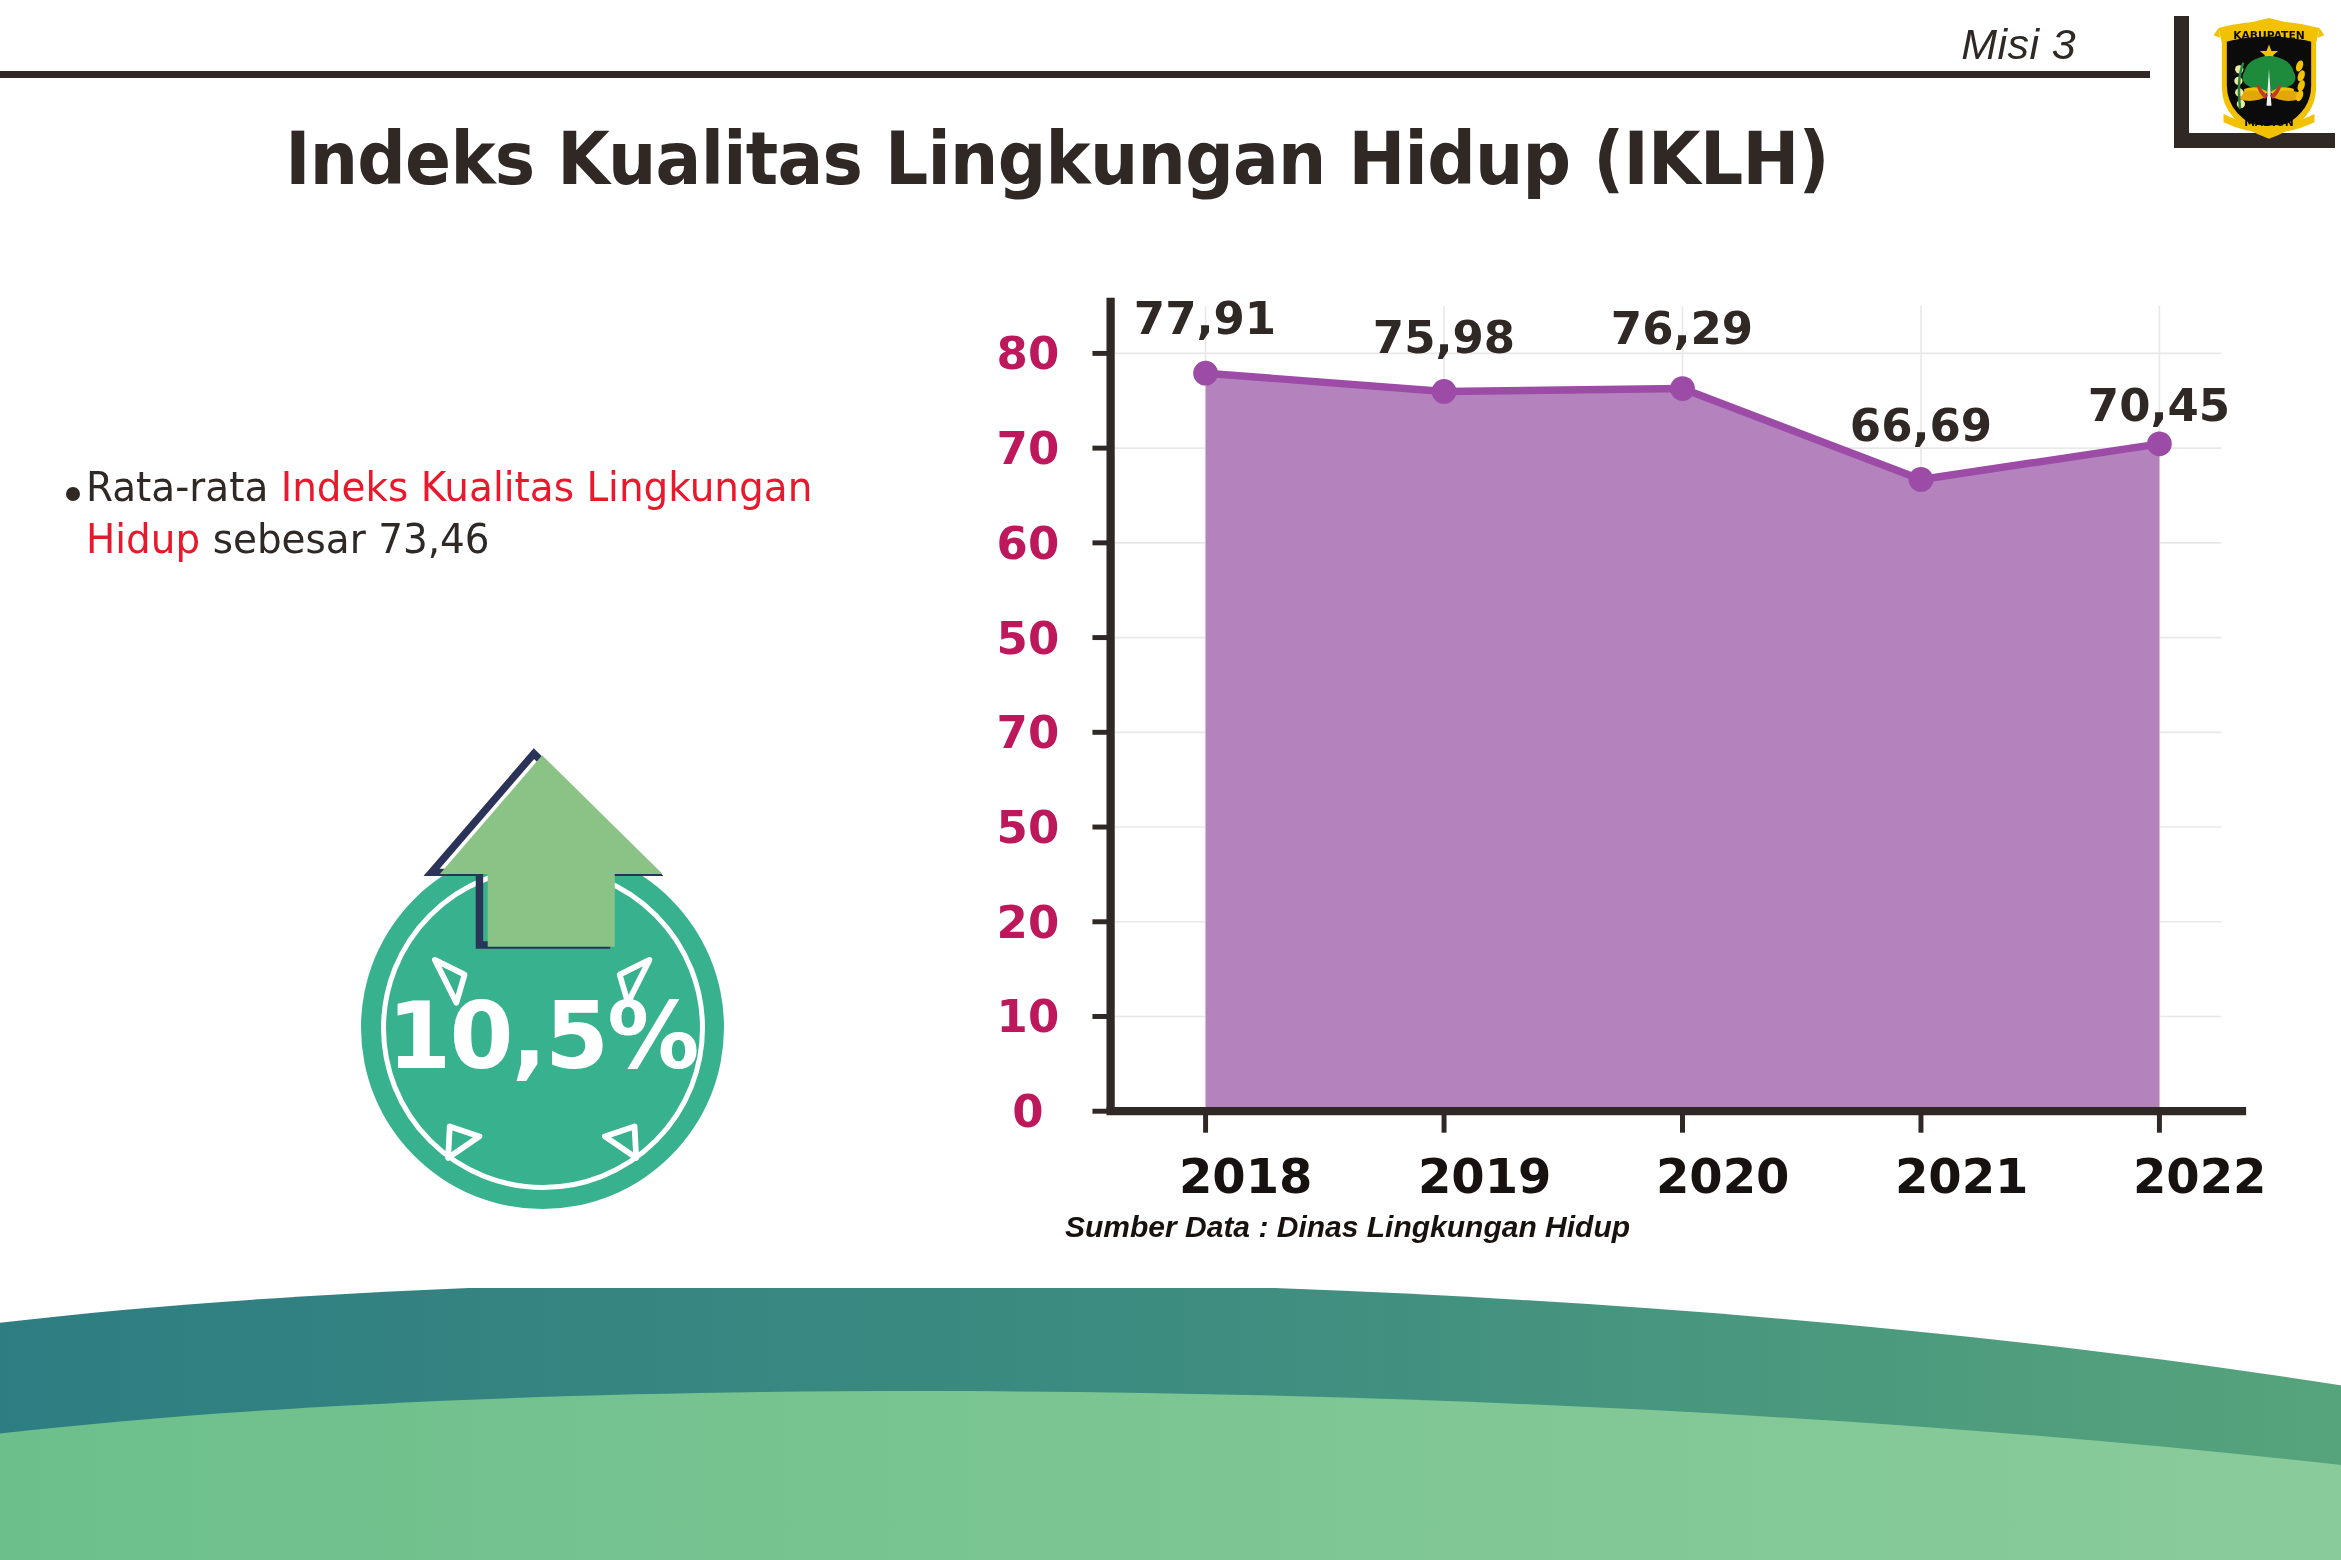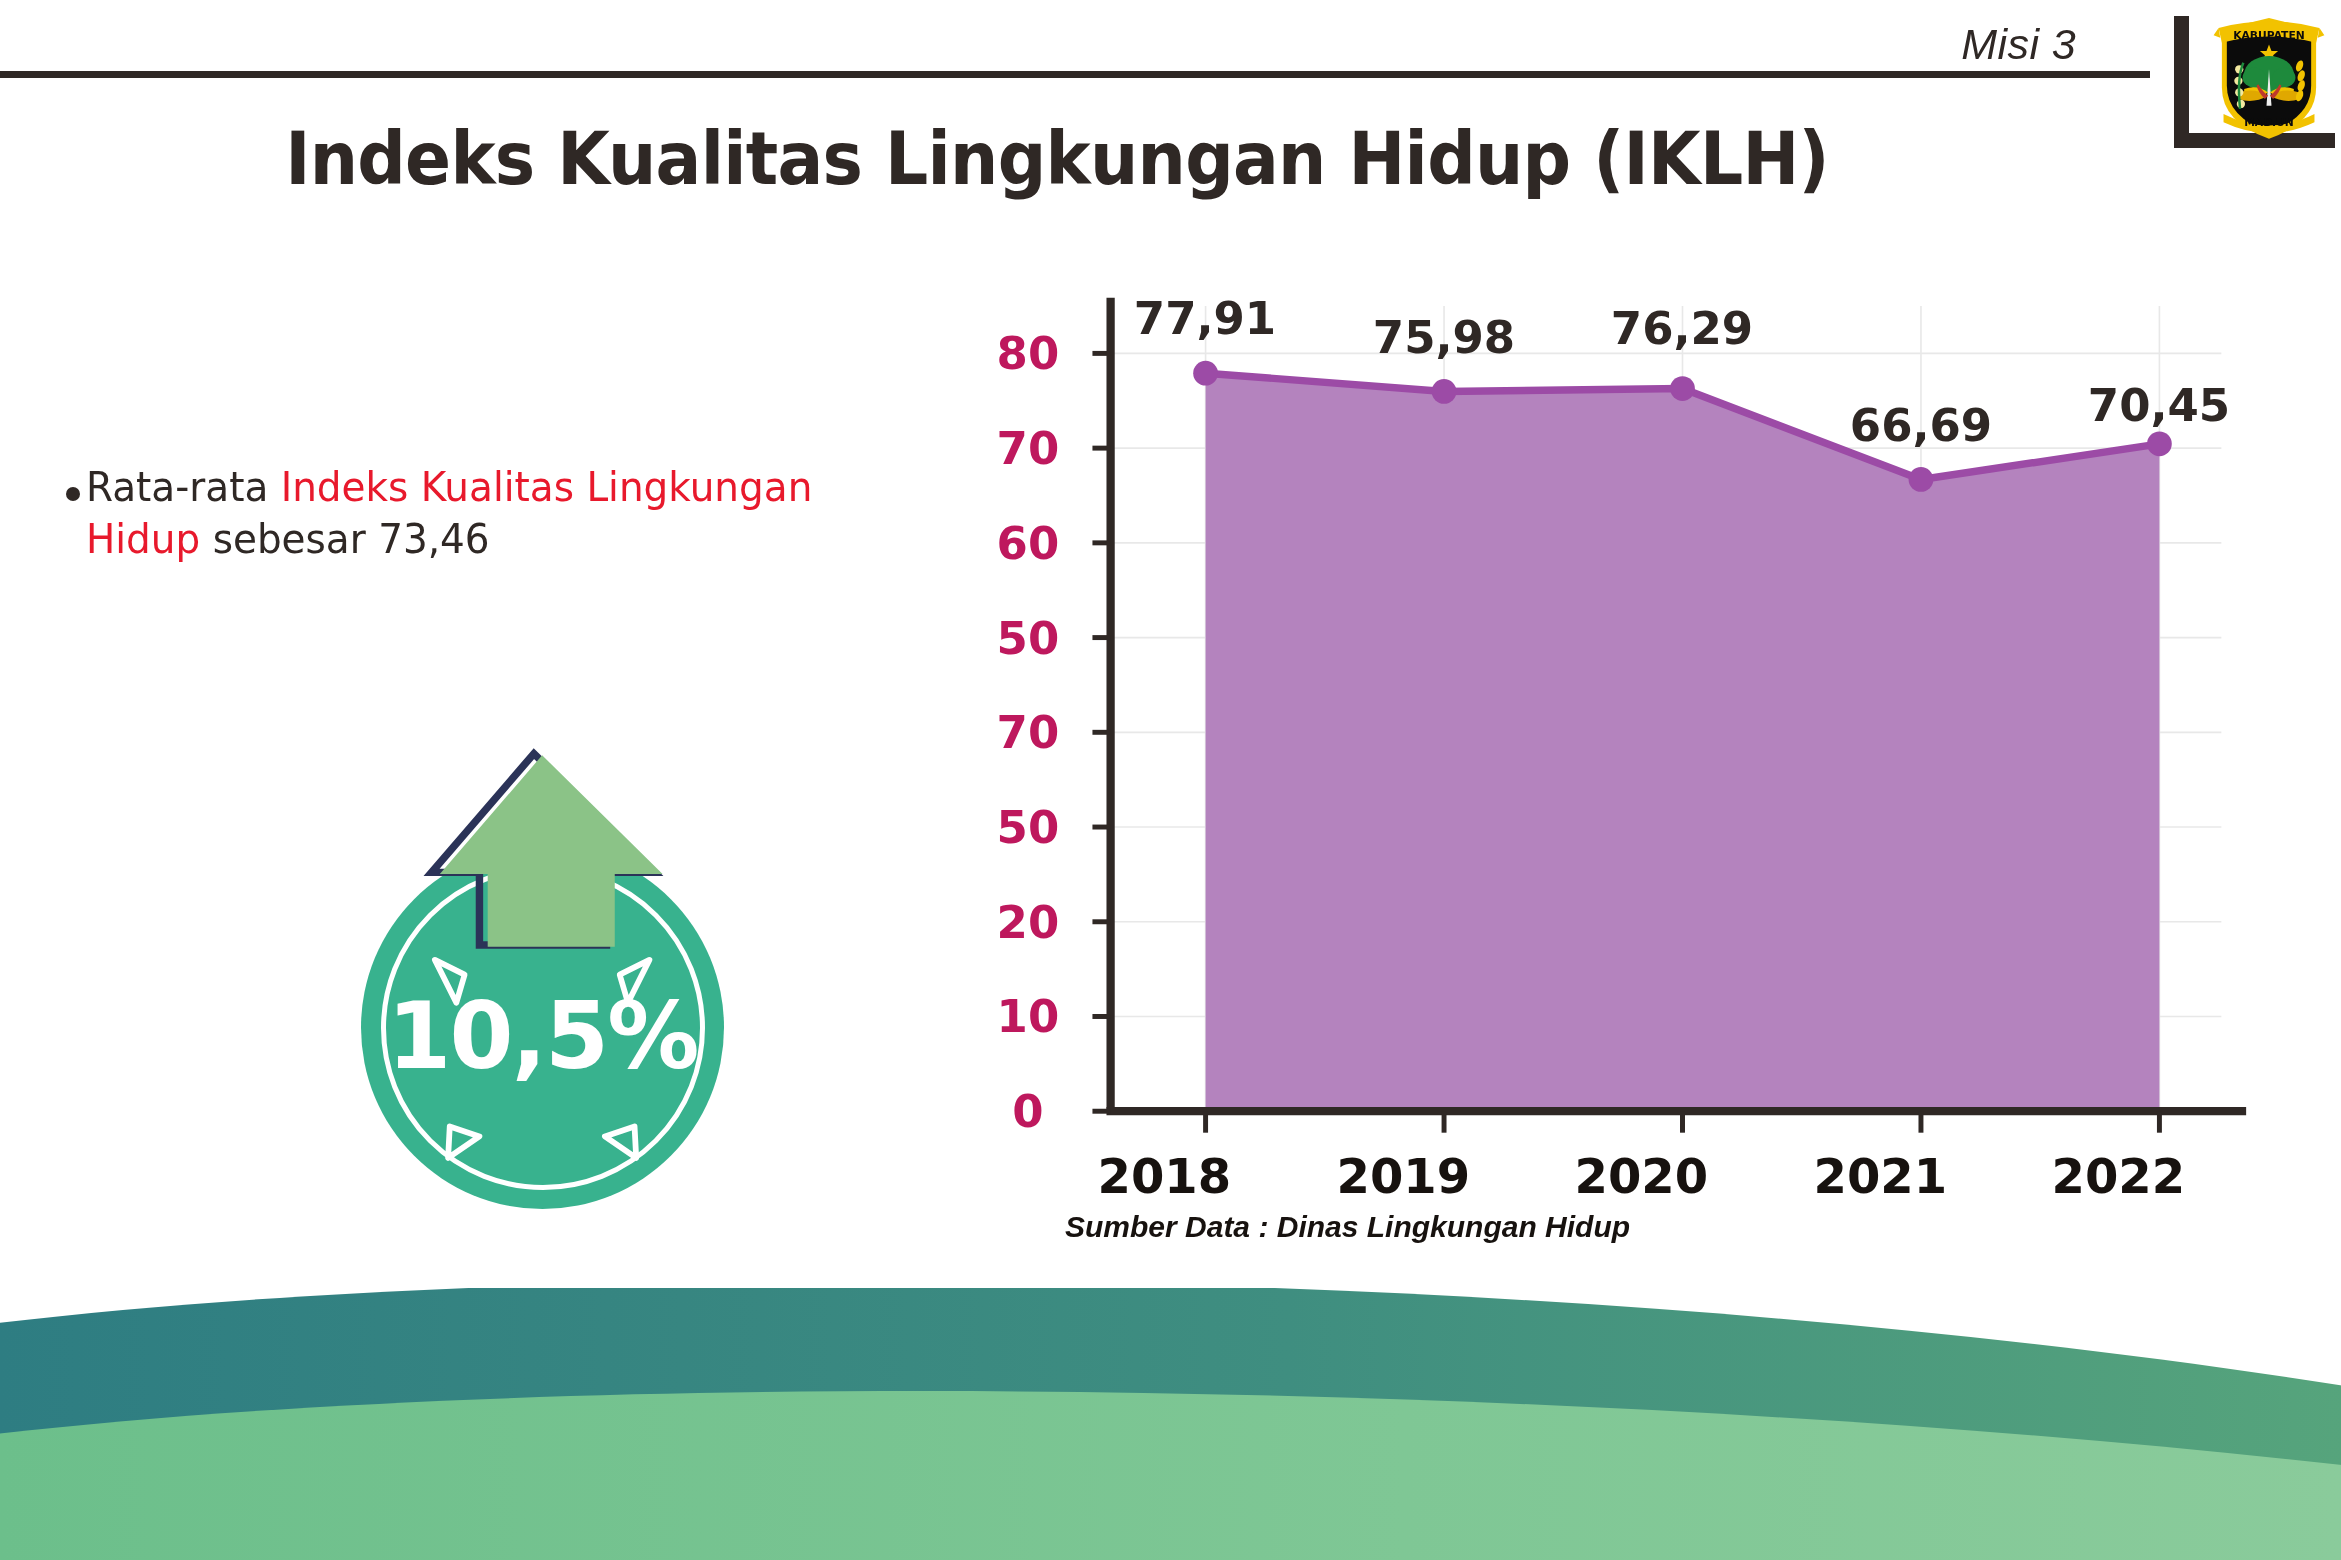--- a/index.html
+++ b/index.html
@@ -82,21 +82,21 @@
 
   
   #chart-block { position:absolute; left:966px; top:273px; width:1305px; height:991px; }
   #chart-svg { position:absolute; left:0; top:0; }
   .ytick-label {
     position:absolute; text-align:center; width:99px;
     font-family:"DejaVu Sans", sans-serif; font-weight:bold;
     font-size:45px; color:#be185d; transform:translateY(-50%);
   }
   .xtick-label {
-    position:absolute; text-align:left; width:215px;
+    position:absolute; text-align:right; width:215px;
     font-family:"DejaVu Sans", sans-serif; font-weight:bold;
     font-size:48px; color:#17120F; transform:translateX(-50%);
   }
   .point-label {
     position:absolute; text-align:center; width:215px;
     font-family:"DejaVu Sans", sans-serif; font-weight:bold;
     font-size:45px; color:#2F2825; transform:translateX(-50%);
     white-space:nowrap;
   }
   #chart-source {

